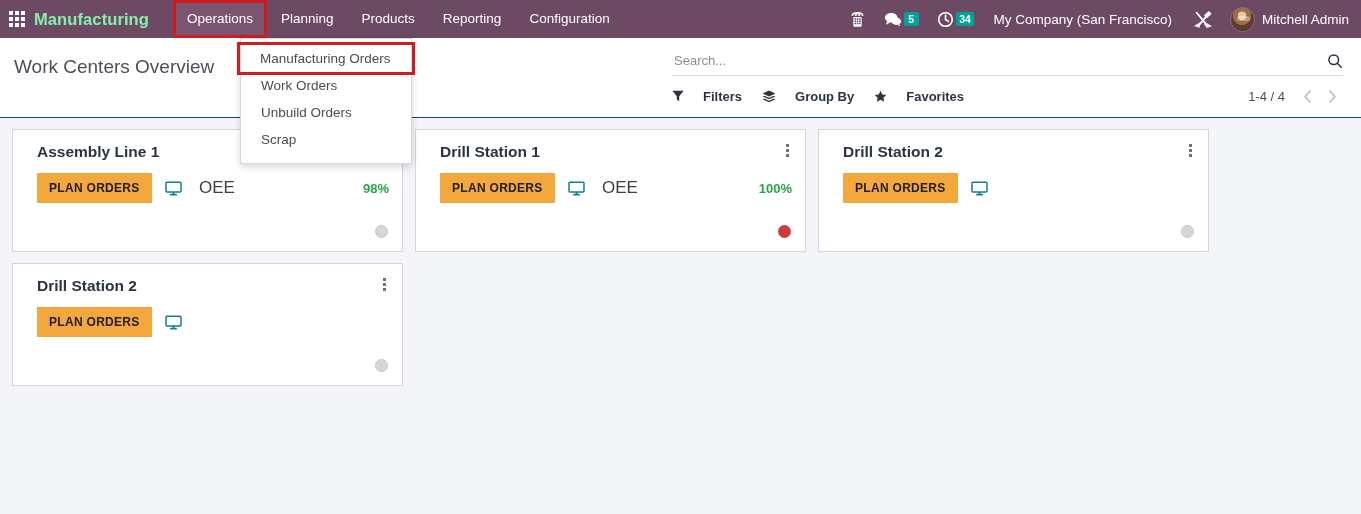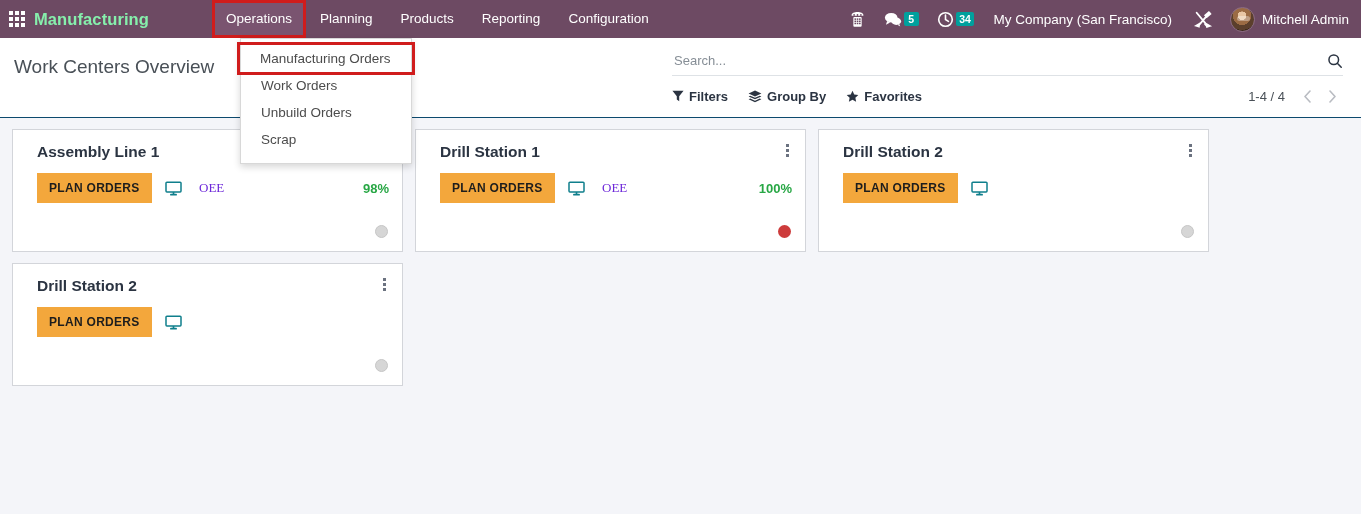--- a/index.html
+++ b/index.html
@@ -39,21 +39,21 @@
   }
   .menu-items { display: flex; align-items: center; height: 38px; }
   .menu-item {
     font-size: 13.5px; color: #ffffff; padding: 0 14px;
     height: 38px; line-height: 38px; cursor: pointer; white-space: nowrap;
   }
   .menu-item.active { background: #7a5470; }
   .menu-item.highlighted {
     outline: 3px solid #d01c1c;
     outline-offset: -3px;
-    position: relative; z-index: 45; margin-left: 39px;
+    position: relative; z-index: 45;
   }
   .nav-right {
     margin-left: auto; display: flex; align-items: center;
     height: 38px; padding-right: 12px;
   }
   .nav-ico {
     display: flex; align-items: center; justify-content: center;
     height: 38px; padding: 0 9px; cursor: pointer; position: relative;
   }
   .badge {
@@ -126,21 +126,21 @@
   .search-input {
     flex: 1; border: none; outline: none;
     font-size: 13px; color: #495057;
     font-family: "Liberation Sans", sans-serif;
     background: transparent; padding: 0 4px 0 2px;
   }
   .search-input::placeholder { color: #868e96; }
   .search-icon { color: #495057; display: flex; align-items: center; cursor: pointer; padding-left: 6px;}
   .cp-tools { display: flex; align-items: center; height: 30px; }
   .cp-btn {
-    display: flex; align-items: center; gap: 5px;
+    display: flex; align-items: center; gap: 19px;
     font-size: 13px; color: #2b3442; font-weight: bold;
     margin-right: 20px; cursor: pointer; white-space: nowrap;
   }
   .cp-btn svg { flex: none; }
   .pager {
     margin-left: auto; display: flex; align-items: center; gap: 4px;
   }
   .pager-count { font-size: 13px; color: #495057; margin-right: 8px; white-space: nowrap; }
   .pager-btn {
     width: 21px; height: 24px; display: flex; align-items: center; justify-content: center;
@@ -180,21 +180,21 @@
     font-size: 12px; font-weight: bold; letter-spacing: .3px;
     border: none; padding: 8px 12px; cursor: pointer;
     font-family: "Liberation Sans", sans-serif;
     white-space: nowrap;
   }
   .monitor-icon { margin-left: 13px; display: flex; align-items: center; cursor: pointer; }
   .oee-wrap {
     margin-left: auto; display: flex; align-items: center;
     width: 190px; justify-content: space-between;
   }
-  .oee-label { font-size: 13px; color: #6d28d9; cursor: pointer; font-family: Liberation Serif, serif; }
+  .oee-label { font-size: 17px; color: #404040; cursor: pointer; }
   .oee-value { font-size: 13px; font-weight: bold; color: #28a745; }
   .status-dot {
     position: absolute; right: 14px; bottom: 13px;
     width: 13px; height: 13px; border-radius: 50%;
   }
   .status-dot.gray { background: #d6d6d6; border: 1px solid #c6c6c6; }
   .status-dot.red  { background: #cd3b3b; }
 </style>
 </head>
 <body>

